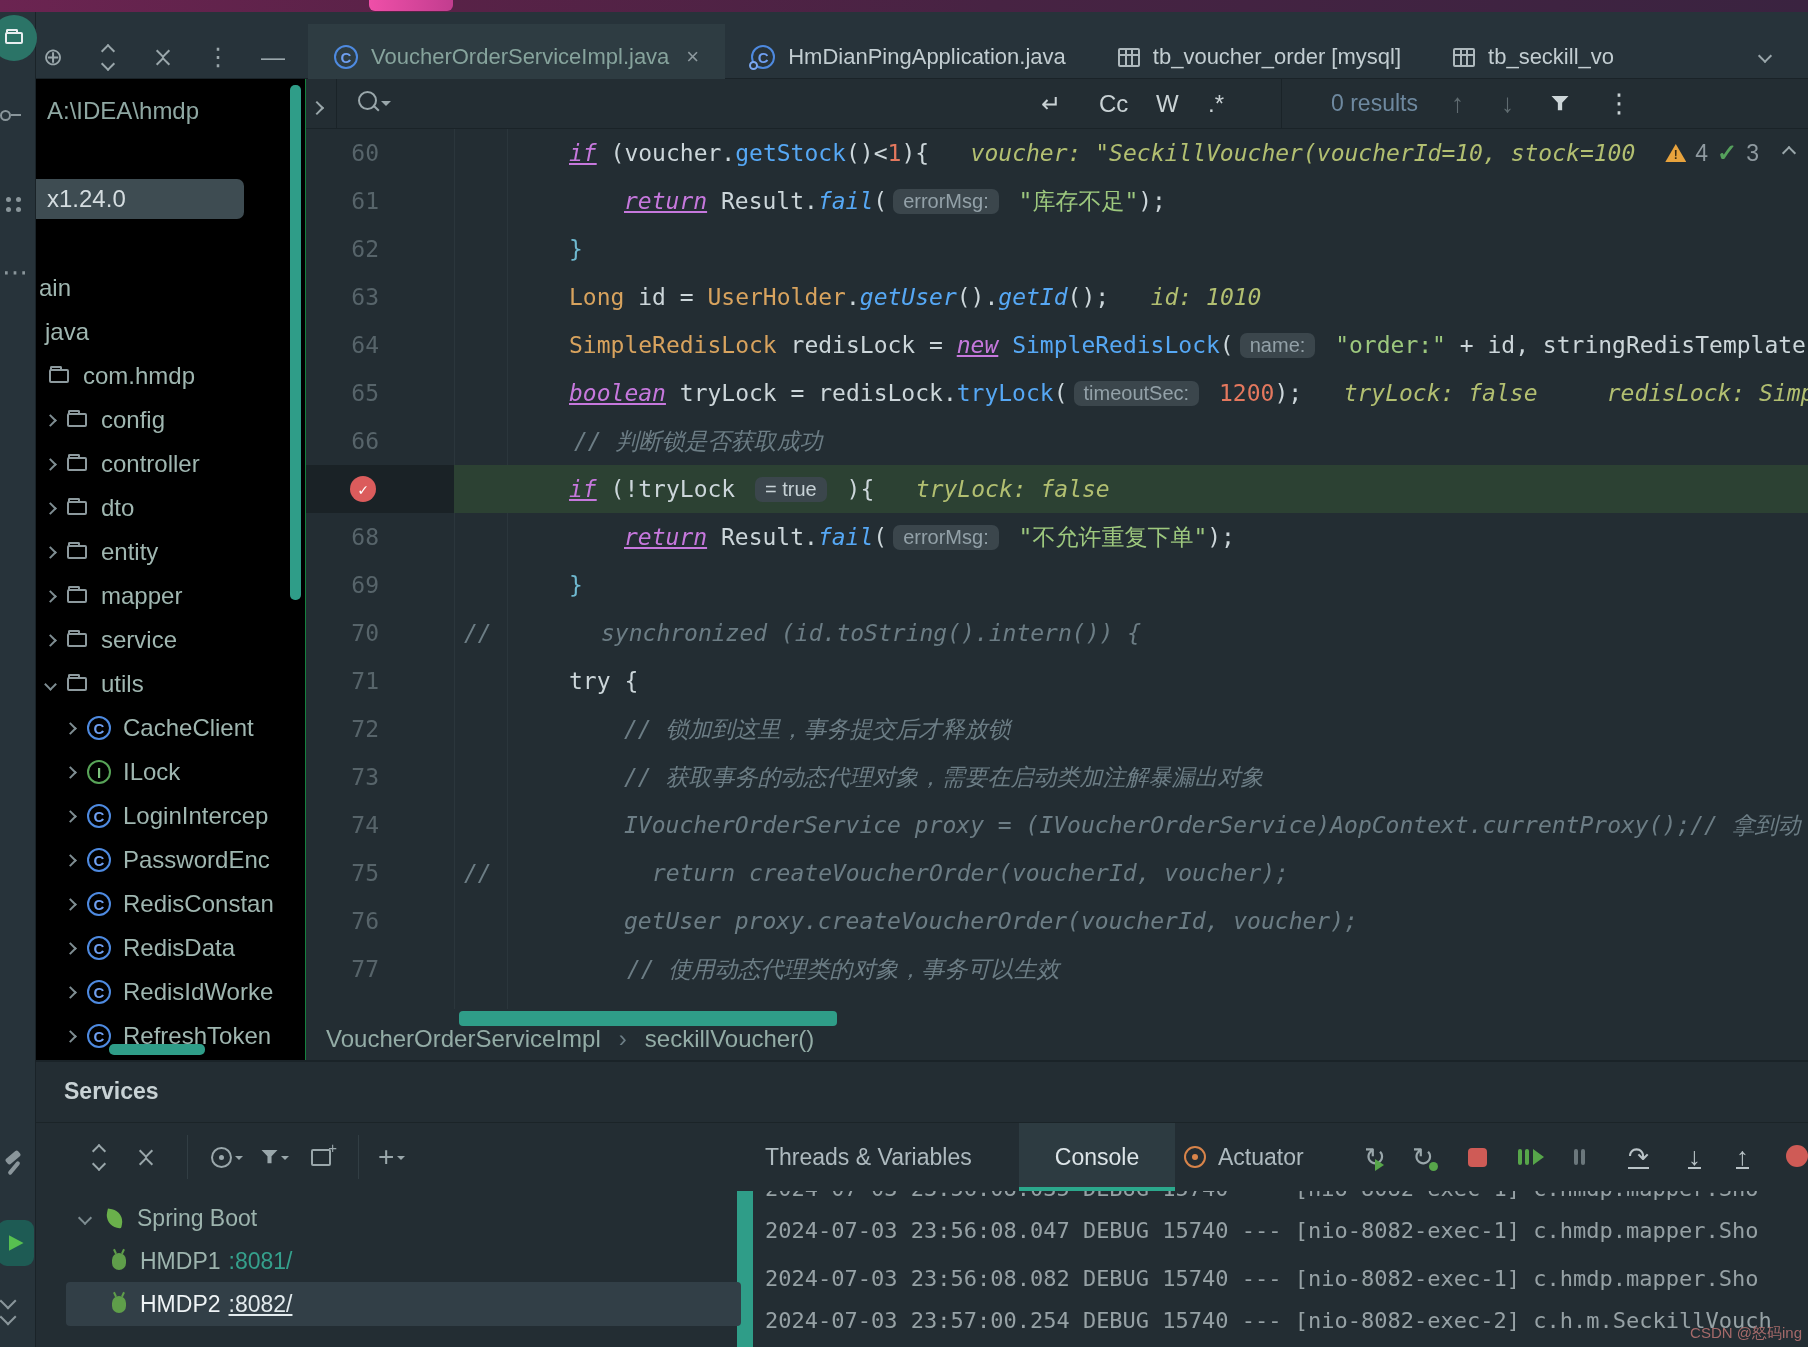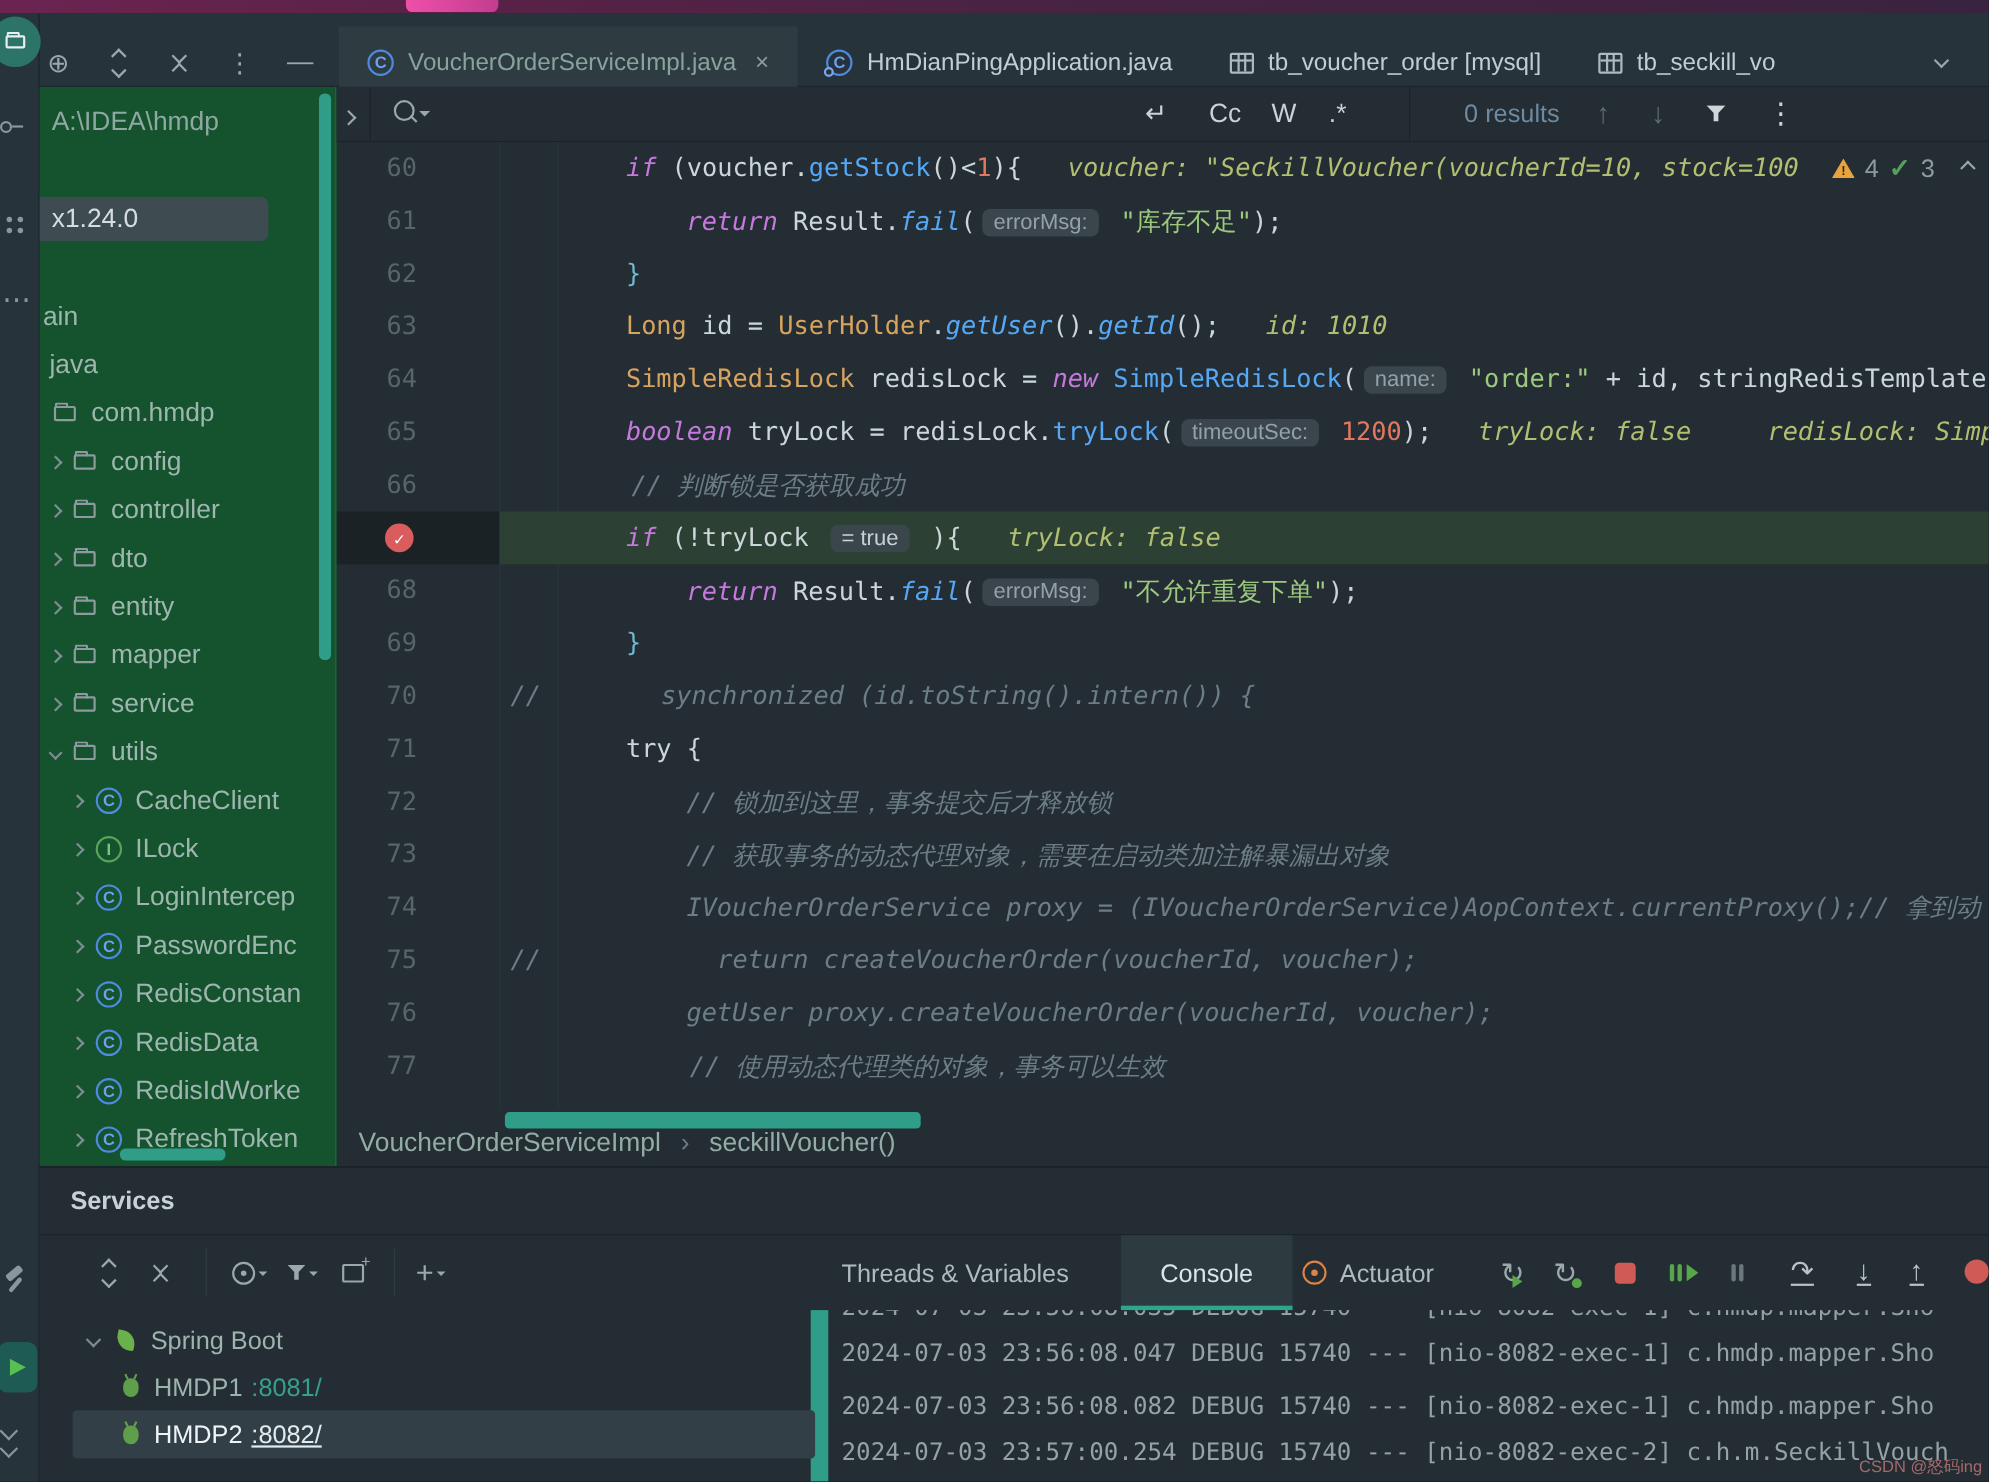--- a/index.html
+++ b/index.html
@@ -49,21 +49,21 @@
   .more-ic{position:absolute;left:2px;top:245px;color:#8a969b;font-size:26px;}
   .hammer{position:absolute;left:2px;top:1140px;width:26px;height:26px;}
   .hammer i{position:absolute;left:3px;top:2px;width:16px;height:7px;background:#8a969b;border-radius:2px;transform:rotate(-40deg);}
   .hammer b{position:absolute;left:10px;top:8px;width:4px;height:16px;background:#8a969b;border-radius:2px;transform:rotate(40deg);}
   .run-btn{position:absolute;left:-2px;top:1208px;width:36px;height:46px;border-radius:9px;background:#1e5b54;
     display:flex;align-items:center;justify-content:center;}
   .run-tri{width:15px;height:16px;background:#57c050;clip-path:polygon(0 0,100% 50%,0 100%);}
   .dblchev{position:absolute;left:2px;top:1283px;display:flex;flex-direction:column;gap:4px;}
   .dblchev .cv{width:10px;height:10px;border-color:#8a969b;}
   
-  .projpanel{position:absolute;left:36px;top:79px;width:269px;height:981px;background:#14532d;
+  .projpanel{position:absolute;left:36px;top:79px;width:269px;height:981px;background:#000000;
     border-right:1px solid #15803d;overflow:hidden;text-decoration:underline;}
   .projpath{position:absolute;left:11px;top:18px;font-size:24px;color:#8fa8a3;}
   .projpill{position:absolute;left:0px;top:100px;width:208px;height:40px;background:#3e4c52;border-radius:0 7px 7px 0;
     display:flex;align-items:center;padding-left:11px;font-size:24px;color:#d5dde0;box-sizing:border-box;}
   .ptree{position:absolute;left:0;top:187px;width:100%;}
   .prow{height:44px;display:flex;align-items:center;font-size:24px;color:#9fb6b0;white-space:nowrap;}
   .prow .cv{width:7px;height:7px;border-color:#7e8d92;flex:none;}
   .fico{flex:none;width:20px;height:14px;border:2px solid #8d9a9e;border-radius:2px;position:relative;box-sizing:border-box;}
   .fico::before{content:"";position:absolute;left:-1px;top:-5px;width:8px;height:3px;border:2px solid #8d9a9e;border-bottom:none;border-radius:2px 2px 0 0;}
   .pscroll-v{position:absolute;right:4px;top:6px;width:11px;height:515px;background:#2f9d88;border-radius:5px;}
@@ -86,21 +86,21 @@
   .crow{position:relative;height:48px;display:flex;align-items:center;white-space:pre;
     font-family:"DejaVu Sans Mono",monospace;font-size:23px;}
   .crow.hl{background:linear-gradient(90deg,rgba(0,0,0,0) 148px,#2c4133 148px);}
   .gut{flex:none;width:148px;height:100%;display:flex;align-items:center;position:relative;}
   .crow.hl .gut{background:#1a2226;}
   .lnum{width:73px;text-align:right;color:#57646a;font-size:23px;}
   .bpt{position:absolute;left:44px;top:11px;width:26px;height:26px;border-radius:50%;background:#db5c5c;
     color:#fff;font-size:16px;display:flex;align-items:center;justify-content:center;font-weight:bold;}
   .mark{flex:none;width:53px;padding-left:10px;box-sizing:border-box;color:#6c7d85;font-style:italic;}
   .cl{flex:none;}
-  .tk-k{color:#c678dd;font-style:italic;} .tk-t{color:#d8a35e;}
+  .tk-k{color:#c678dd;font-style:italic;text-decoration:underline;} .tk-t{color:#d8a35e;}
   .tk-f{color:#56a8f5;} .tk-fi{color:#56a8f5;font-style:italic;}
   .tk-p{color:#ccd6da;} .tk-s{color:#9dc87e;} .tk-n{color:#e4785e;}
   .tk-b{color:#6fb9d0;} .tk-c{color:#6c7d85;font-style:italic;}
   .tk-d{color:#b2bf71;font-style:italic;}
   .tk-h,.tk-hv{display:inline-block;background:#3b464c;color:#93a1a8;border-radius:7px;padding:1px 10px;
     font-family:"Liberation Sans",sans-serif;font-style:normal;font-size:20px;margin:0 6px;transform:translateY(-1px);}
   .tk-hv{color:#c7d2d6;}
   .linewidget{position:absolute;right:14px;top:0;height:48px;display:flex;align-items:center;gap:9px;
     font-family:"Liberation Sans",sans-serif;font-size:23px;color:#8f9aa0;}
   .warn-tri{width:21px;height:18px;background:#e8a33d;clip-path:polygon(50% 0,100% 100%,0 100%);

